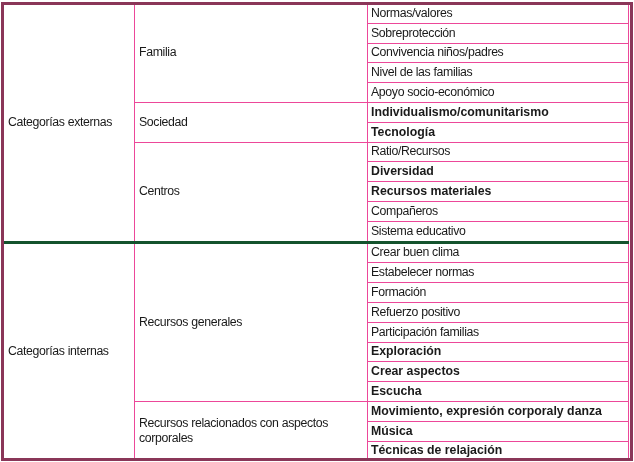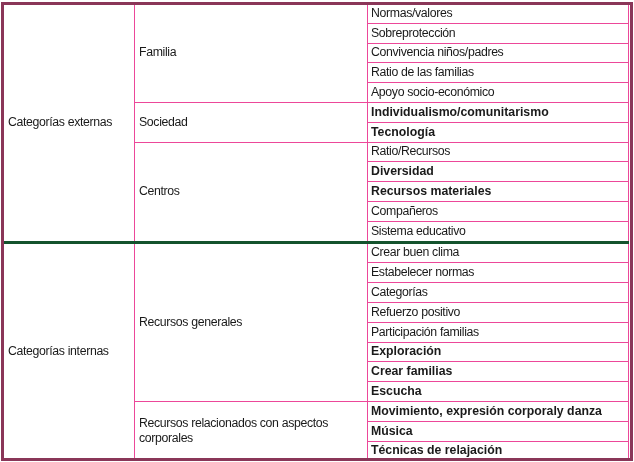--- a/index.html
+++ b/index.html
@@ -28,21 +28,21 @@
       <td class="c2" rowspan="5">Familia</td>
       <td class="c3">Normas/valores</td>
     </tr>
     <tr>
         <td class="c3">Sobreprotección</td>
       </tr>
     <tr>
         <td class="c3">Convivencia niños/padres</td>
       </tr>
     <tr>
-        <td class="c3">Ratio de las familias</td>
+        <td class="c3">Nivel de las familias</td>
       </tr>
     <tr>
         <td class="c3">Apoyo socio-económico</td>
       </tr>
 
     <tr>
       <td class="c2" rowspan="2">Sociedad</td>
       <td class="c3 bold">Individualismo/comunitarismo</td>
     </tr>
     <tr>
@@ -68,33 +68,33 @@
 
     <tr class="section-start">
       <td class="c1" rowspan="11">Categorías internas</td>
       <td class="c2" rowspan="8">Recursos generales</td>
       <td class="c3">Crear buen clima</td>
     </tr>
     <tr>
         <td class="c3">Estabelecer normas</td>
       </tr>
     <tr>
-        <td class="c3">Categorías</td>
+        <td class="c3">Formación</td>
       </tr>
     <tr>
         <td class="c3">Refuerzo positivo</td>
       </tr>
     <tr>
         <td class="c3">Participación familias</td>
       </tr>
     <tr>
         <td class="c3 bold">Exploración</td>
       </tr>
     <tr>
-        <td class="c3 bold">Crear familias</td>
+        <td class="c3 bold">Crear aspectos</td>
       </tr>
     <tr>
         <td class="c3 bold">Escucha</td>
       </tr>
 
     <tr>
       <td class="c2" rowspan="3">Recursos relacionados con aspectos corporales</td>
       <td class="c3 bold">Movimiento, expresión corporaly danza</td>
     </tr>
     <tr>

